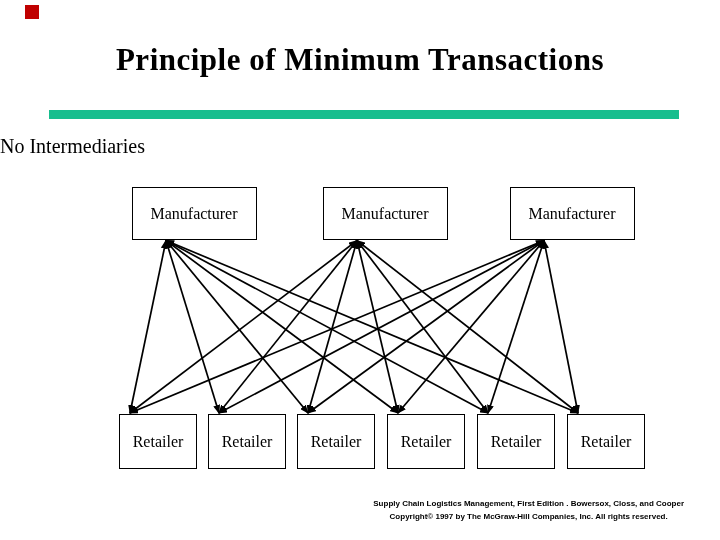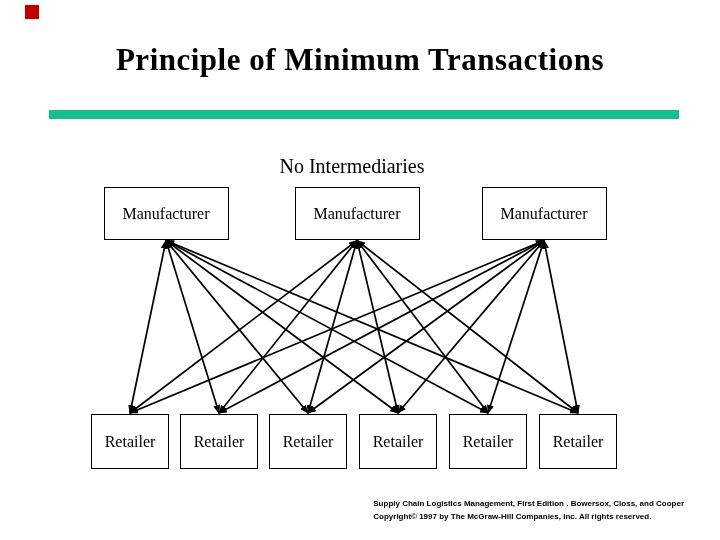--- a/index.html
+++ b/index.html
@@ -7,32 +7,32 @@
     position:relative; width:720px; height:540px; background:#ffffff;
     overflow:hidden; font-family:"Liberation Serif", serif; color:#000;
   }
   .brand-square { position:absolute; left:25px; top:5px; width:14px; height:14px; background:#c00000; }
   .title {
     position:absolute; left:0; top:42px; width:720px; text-align:center;
     font-size:31px; font-weight:bold; letter-spacing:0.5px; white-space:nowrap;
   }
   .divider-bar { position:absolute; left:49px; top:110px; width:630px; height:9px; background:#17be8e; }
   .subtitle {
-    position:absolute; left:0; top:135px; width:704px; text-align:center;
-    font-size:20px; white-space:nowrap;margin-top:20px;
+    position:absolute; left:0; top:135px; width:704px; 
+    font-size:20px; white-space:nowrap;
   }
   .diagram { position:absolute; left:0; top:0; width:720px; height:540px; }
   .edges-svg { position:absolute; left:0; top:0; z-index:1; }
   .node {
     position:absolute; z-index:2; background:#ffffff; border:1px solid #000;
     display:flex; align-items:center; justify-content:center;
-    font-size:16px; white-space:nowrap; box-sizing:border-box;
+    font-size:16px; white-space:nowrap; box-sizing:border-box;margin-left:28px;
   }
   .footer {
-    position:absolute; right:36px; top:497px; text-align:left;
+    position:absolute; right:36px; top:497px; text-align:center;
     font-family:"Liberation Sans", sans-serif; font-size:8px; font-weight:bold;
     line-height:13px; color:#000; white-space:nowrap;
   }
 </style>
 </head>
 <body>
 
 <div class="slide">
 
   <div class="brand-square" style="background: rgb(192, 0, 0);"></div>

